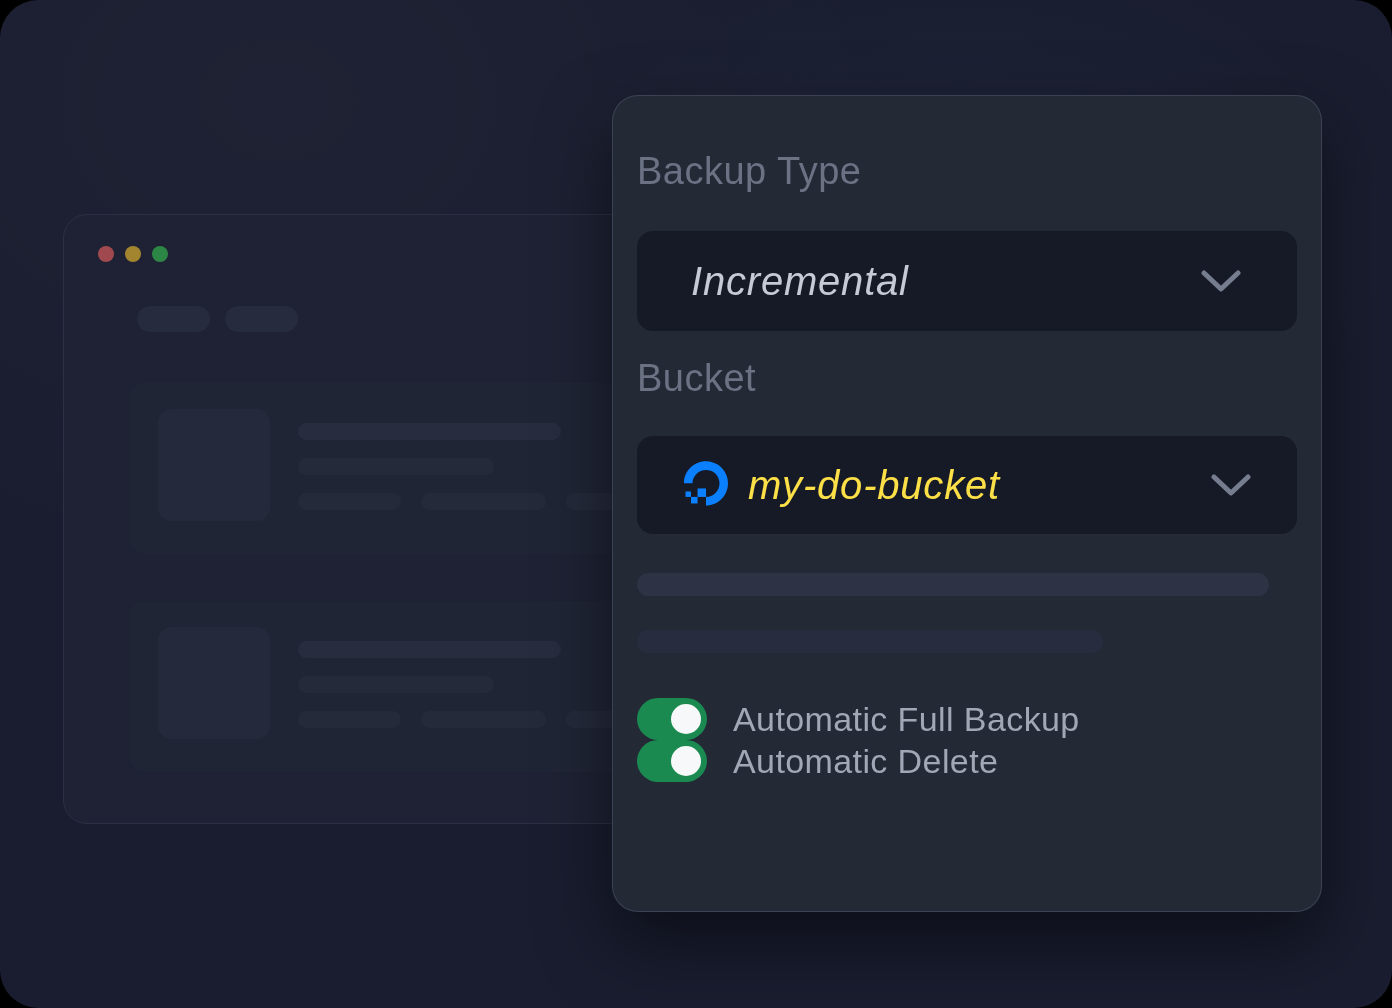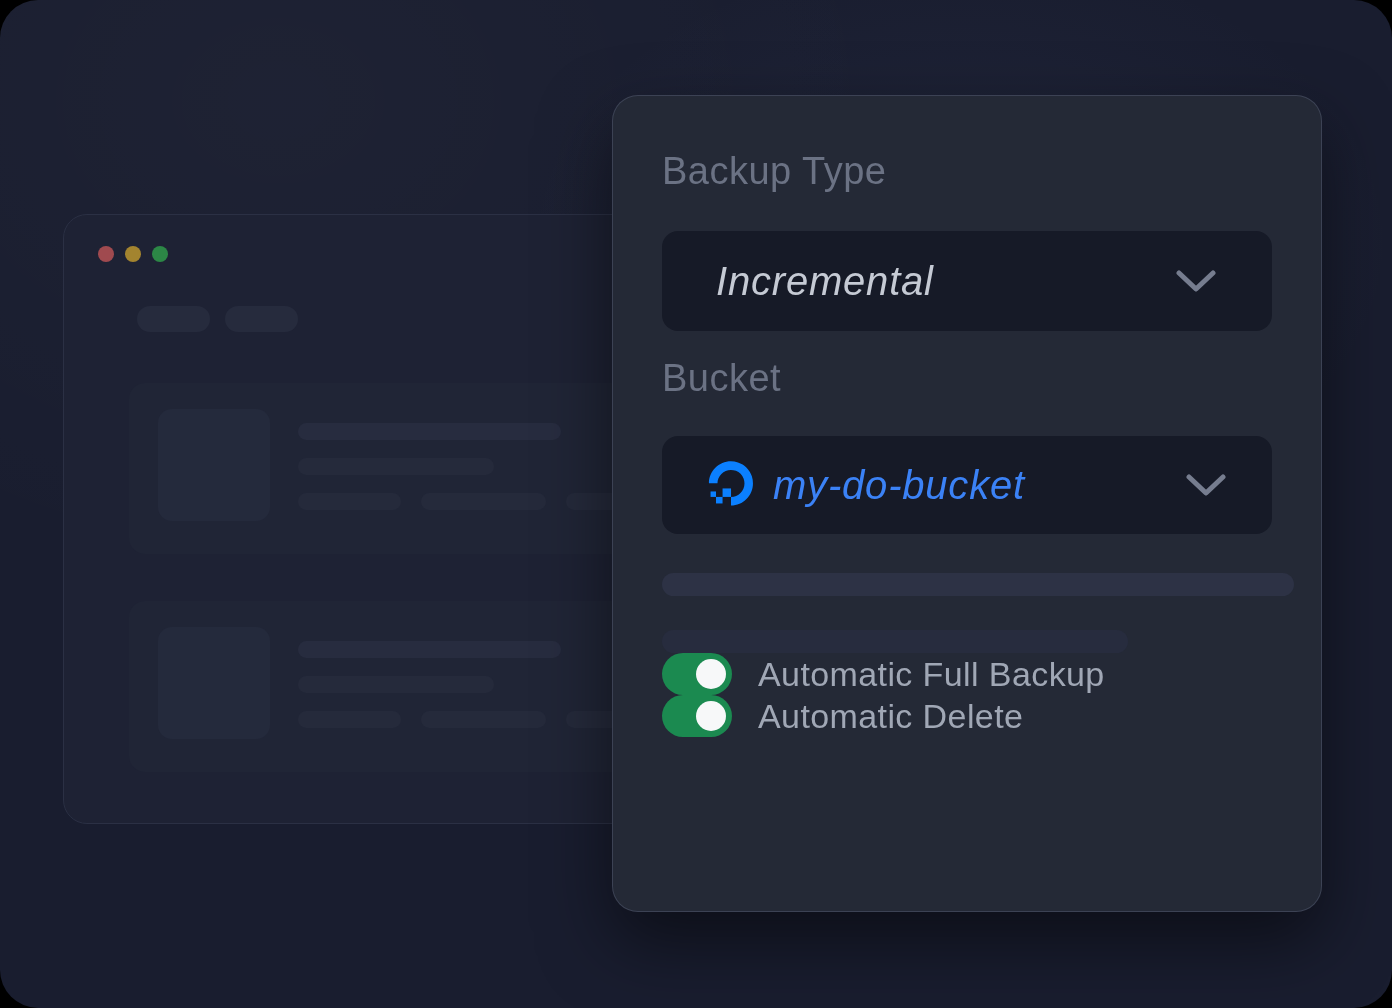--- a/index.html
+++ b/index.html
@@ -30,38 +30,38 @@
   .mline{position:absolute;height:17px;border-radius:9px;background:#272c3f;}
   .mline.l1{left:169px;top:40px;width:263px;}
   .mline.l2{left:169px;top:75px;width:196px;background:#252a3b;}
   .mline.l3a{left:169px;top:110px;width:103px;background:#252a3b;}
   .mline.l3b{left:292px;top:110px;width:125px;background:#252a3b;}
   .mline.l3c{left:437px;top:110px;width:150px;background:#252a3b;}
 
   
   .panel{position:absolute;left:612px;top:95px;width:710px;height:817px;box-sizing:border-box;
          background:#242936;border:1px solid rgba(130,142,175,0.25);border-radius:26px;
-         padding:0 49px;box-shadow:0 30px 70px rgba(0,0,0,0.5);}
+         padding:0 24px;box-shadow:0 30px 70px rgba(0,0,0,0.5);}
   .field-label{margin-top:52px;height:46px;line-height:46px;font-size:38px;font-weight:500;
                color:#6b7284;letter-spacing:0.5px;}
   .select{display:flex;align-items:center;background:#161a27;border-radius:16px;height:100px;
           padding:0 54px;box-sizing:border-box;cursor:pointer;}
   .select.bt{margin-top:37px;}
   .select .value{font-size:40px;color:#c5cad4;letter-spacing:0.8px;font-style:italic;}
   .select .spacer{flex:1;}
   .chev{width:40px;height:24px;margin-right:2px;}
   .label-bucket{margin-top:24px;}
   .select.bu{margin-top:35px;height:98px;padding:0 44px 0 45px;}
   .do-logo{width:48px;height:48px;margin-right:18px;flex:0 0 auto;}
-  .select.bu .value{color:#3b82f6;}
+  .select.bu .value{color:#fde047;}
   .skel{border-radius:12px;height:23px;}
   .skel.s1{margin-top:39px;width:632px;background:#2d3245;}
   .skel.s2{margin-top:34px;width:466px;background:#272c3e;}
   .toggle-row{display:flex;align-items:center;}
-  .toggle-row.r1{}
+  .toggle-row.r1{margin-top:45px;}
   .toggle-row.r2{}
   .toggle{position:relative;width:70px;height:42px;border-radius:21px;background:#1b8a50;
           flex:0 0 auto;cursor:pointer;}
   .toggle .knob{position:absolute;right:6px;top:6px;width:30px;height:30px;border-radius:50%;
                 background:#f7f8f9;}
   .toggle-label{margin-left:26px;font-size:34px;color:#a0a7b5;letter-spacing:0.4px;}
 </style>
 </head>
 <body>
 

